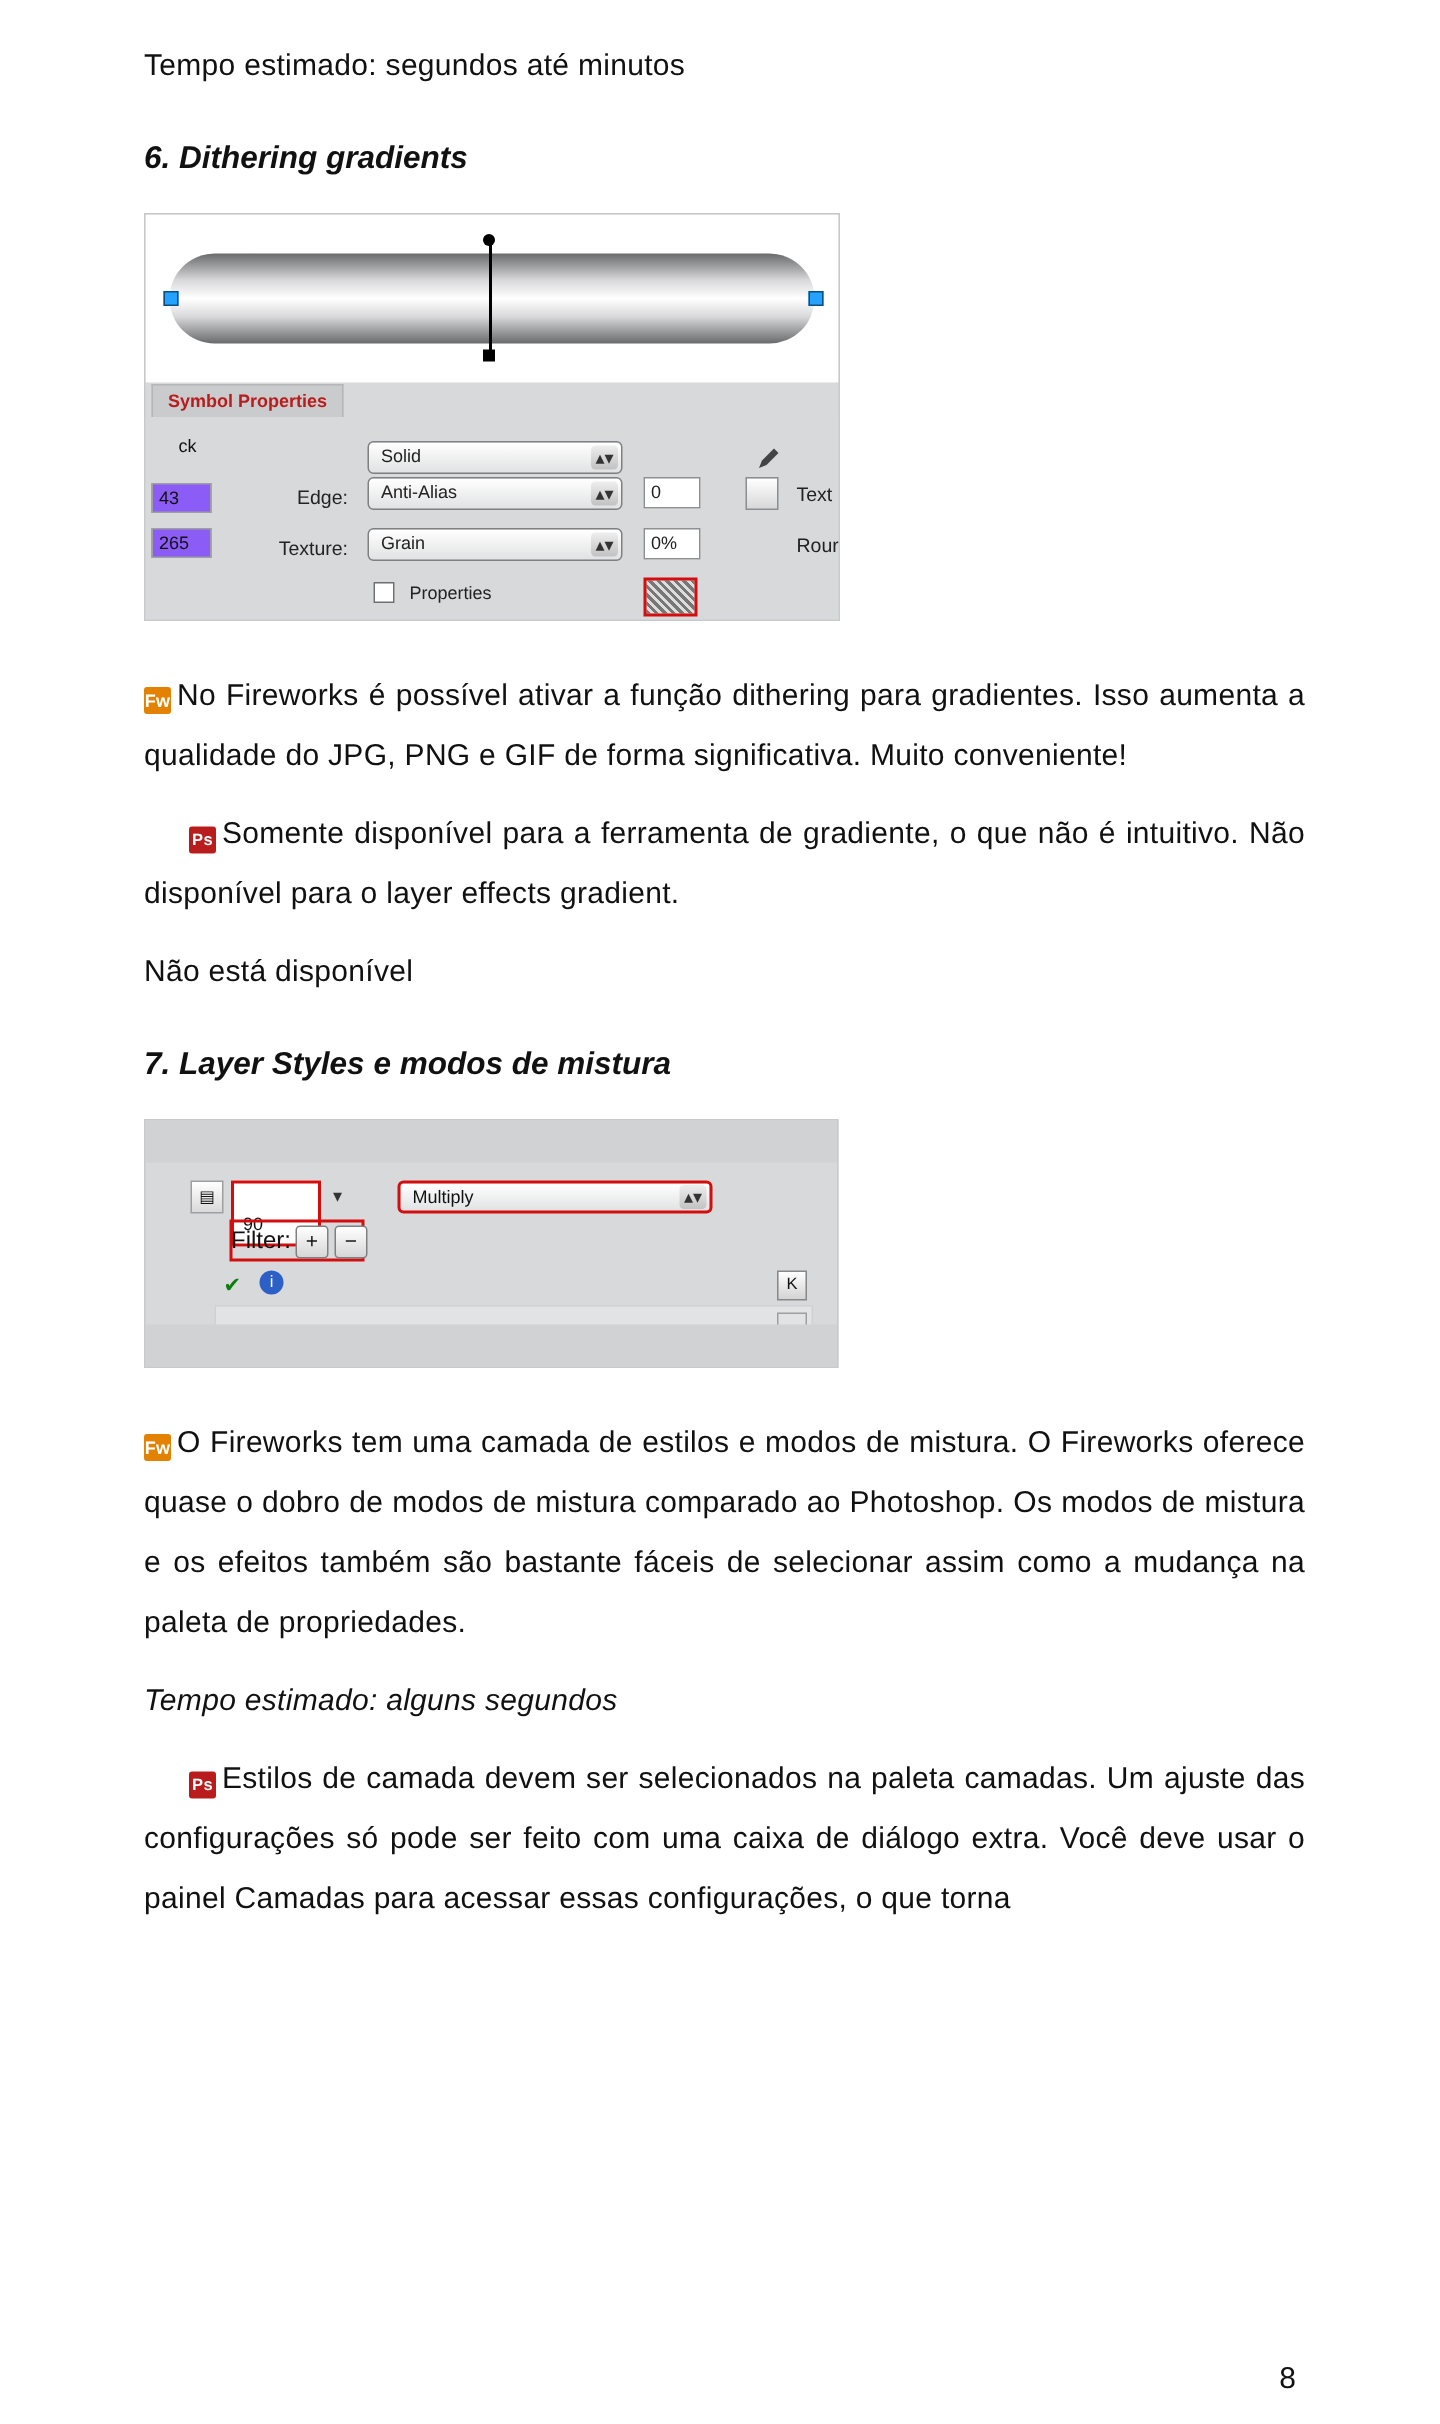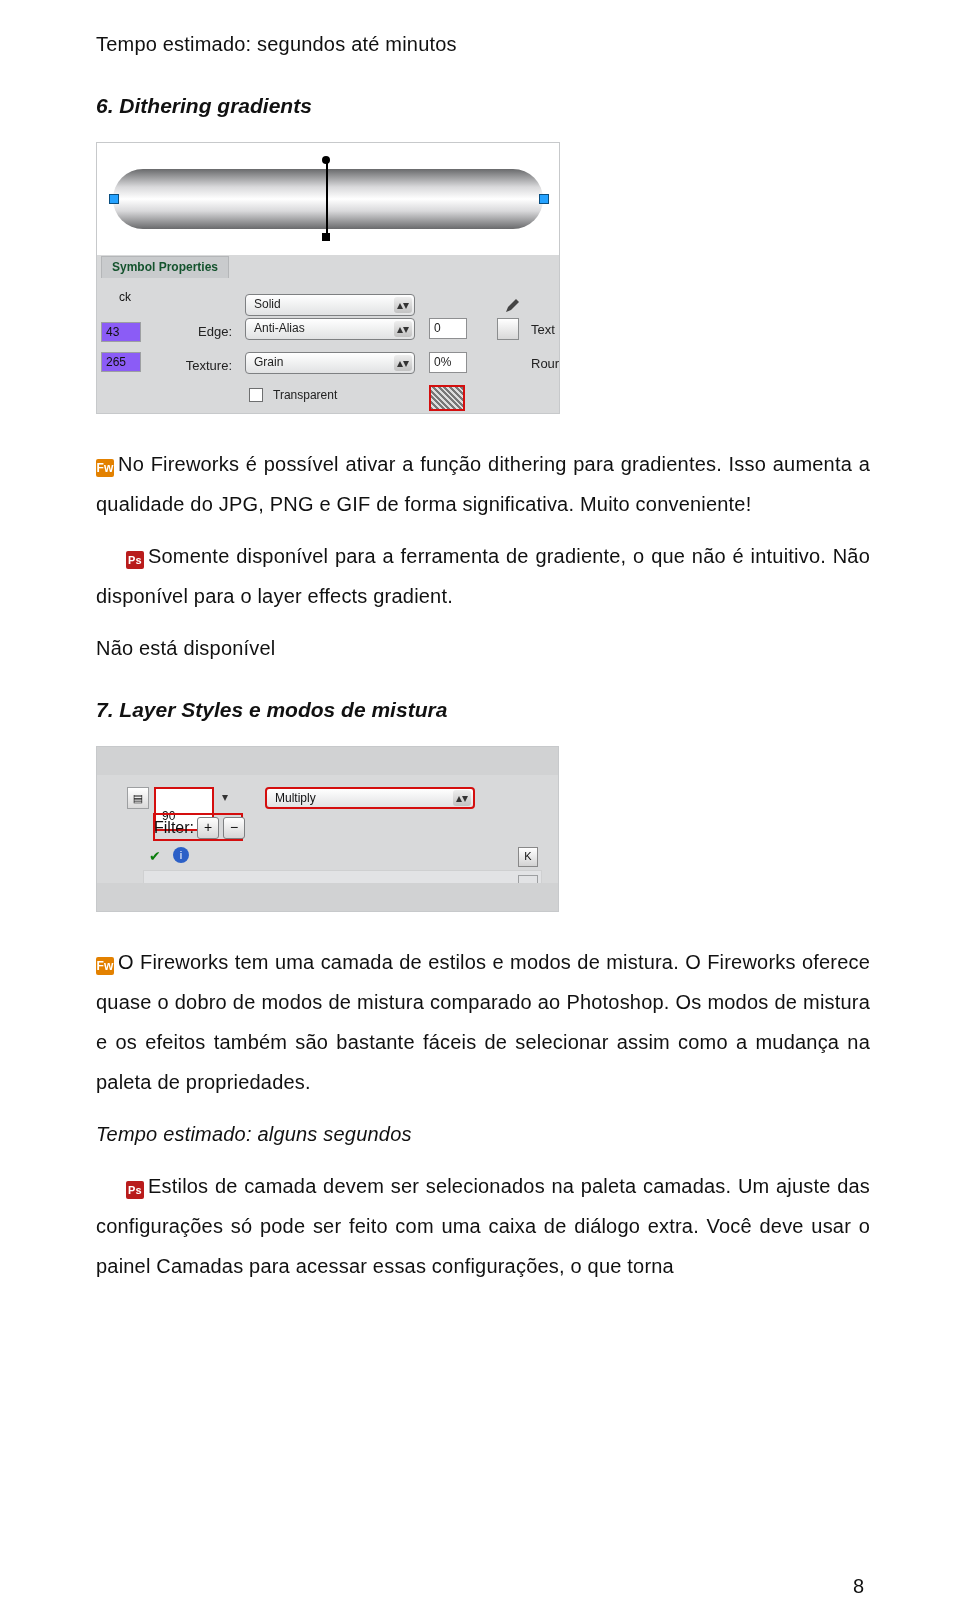--- a/index.html
+++ b/index.html
@@ -70,21 +70,21 @@
   .ss1-sel {position:absolute; width:8px; height:8px; background:#25a2ff; border:1px solid #0b4f80;}
   .ss1-dot  {position:absolute; width:8px; height:8px; background:#000; border-radius:50%;}
   .ss1-sq   {position:absolute; width:8px; height:8px; background:#000;}
   .ss1-left {left:12px; top:51px;}
   .ss1-right{right:10px; top:51px;}
   .ss1-top  {left:225px; top:13px;}
   .ss1-bot  {left:225px; top:90px;}
   .ss1-line {position:absolute; left:229px; top:20px; width:2px; height:72px; background:#000;}
   .ss1-tab  {
     position:absolute; left:4px; top:113px; height:22px;
-    padding:3px 10px; background:#c9cbcd; font-size:12px; font-weight:bold; color:#14532d;
+    padding:3px 10px; background:#c9cbcd; font-size:12px; font-weight:bold; color:#b91c1c;
     border:1px solid #b4b6b8; border-bottom:none; box-sizing:border-box;
   }
   .ss1-panel{position:absolute; left:0; top:135px; right:0; bottom:0; background:#d8d9da;}
   .ss1-row  {position:absolute; left:0; font-size:13px; color:#222; width:465px; height:30px;}
   .ss1-lab  {position:absolute; right:330px; top:6px; text-align:right;}
   .ss1-sel1 {position:absolute; left:148px; width:170px; height:22px; background:linear-gradient(#fff,#e1e2e3); border:1px solid #7e8082; border-radius:4px; box-sizing:border-box; font-size:12px; padding:2px 22px 0 8px;}
   .ss1-knob {position:absolute; right:2px; top:2px; width:18px; height:16px;
     background:linear-gradient(#eee,#c2c2c2); border-radius:3px; font-size:12px; line-height:16px; text-align:center; color:#333;
   }
   .ss1-small {position:absolute; width:38px; height:21px; background:#fff; border:1px solid #8e8f91; box-sizing:border-box; font-size:12px; padding:2px 4px;}
@@ -170,21 +170,21 @@
       <div class="ss1-lab">Texture:</div>
       <div class="ss1-sel1" style="top:0;">
         <span>Grain</span><div class="ss1-knob">▴▾</div>
       </div>
       <div class="ss1-small" style="left:332px; top:0;">0%</div>
       <div class="ss1-extra" style="left:434px; top:4px;">Rour</div>
     </div>
 
     <div class="ss1-row" style="top:106px;">
       <div class="ss1-check" style="left:152px; top:4px;"></div>
-      <div class="ss1-extra" style="left:176px; top:4px; font-size:12px;">Transparent</div>
+      <div class="ss1-extra" style="left:176px; top:4px; font-size:12px;">Properties</div>
     </div>
     <div class="ss1-highlight"></div>
   </div>
 </div>
 
 <p class="para with-icon">
   <span class="icon-badge fw">Fw</span><span>No Fireworks é possível ativar a função dithering para gradientes. Isso aumenta a qualidade do JPG, PNG e GIF de forma significativa. Muito conveniente!</span>
 </p>
 <p class="para with-icon" style="margin-top:-8px;">
   <span class="icon-badge ps">Ps</span><span>Somente disponível para a ferramenta de gradiente, o que não é intuitivo. Não disponível para o layer effects gradient.</span>

